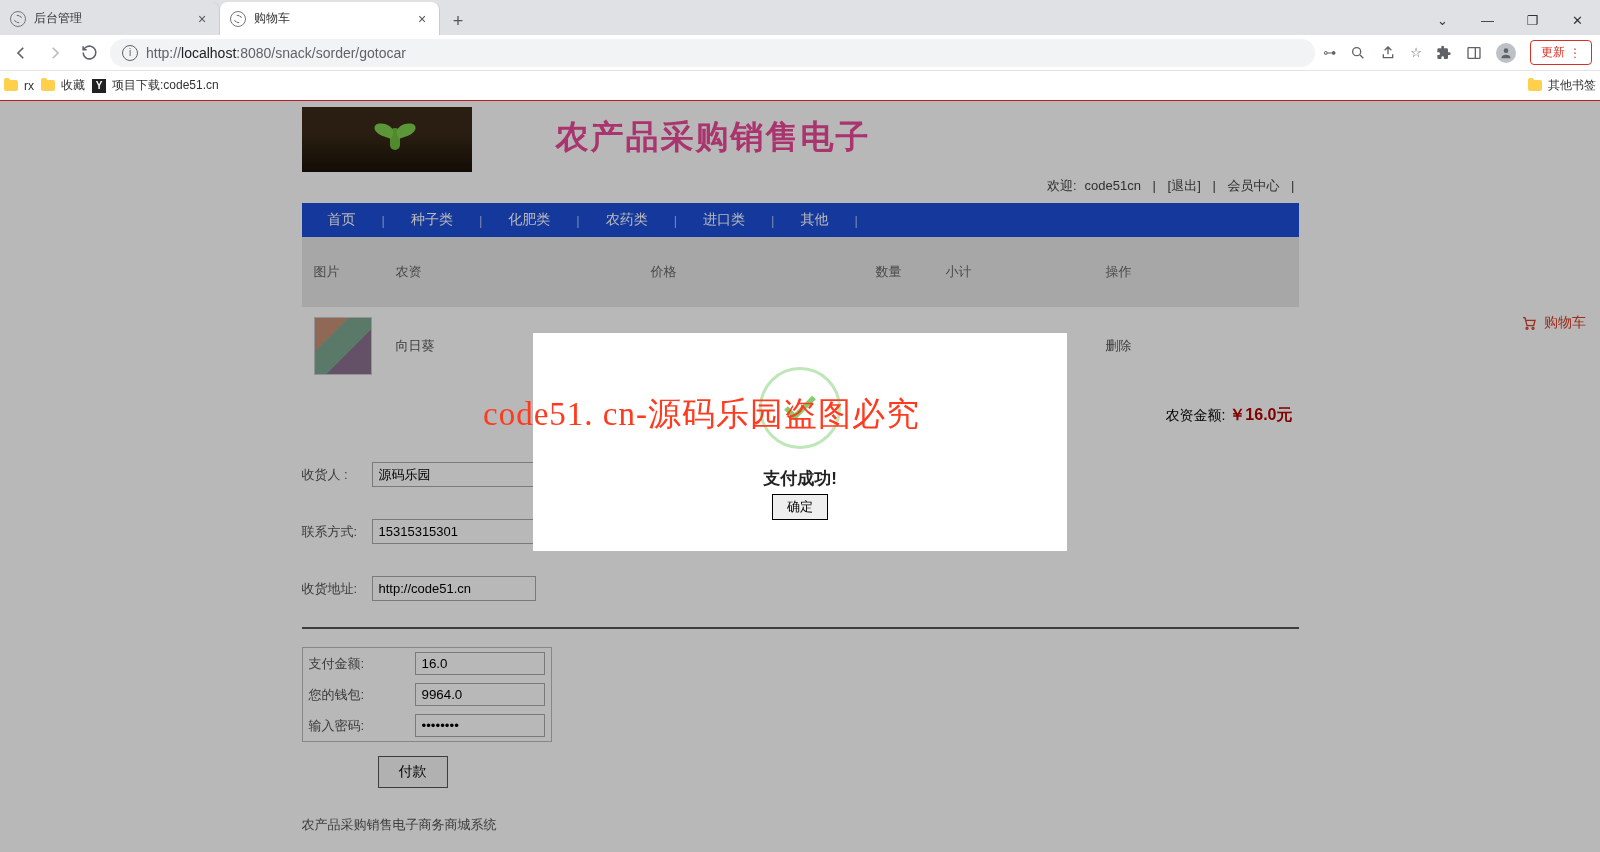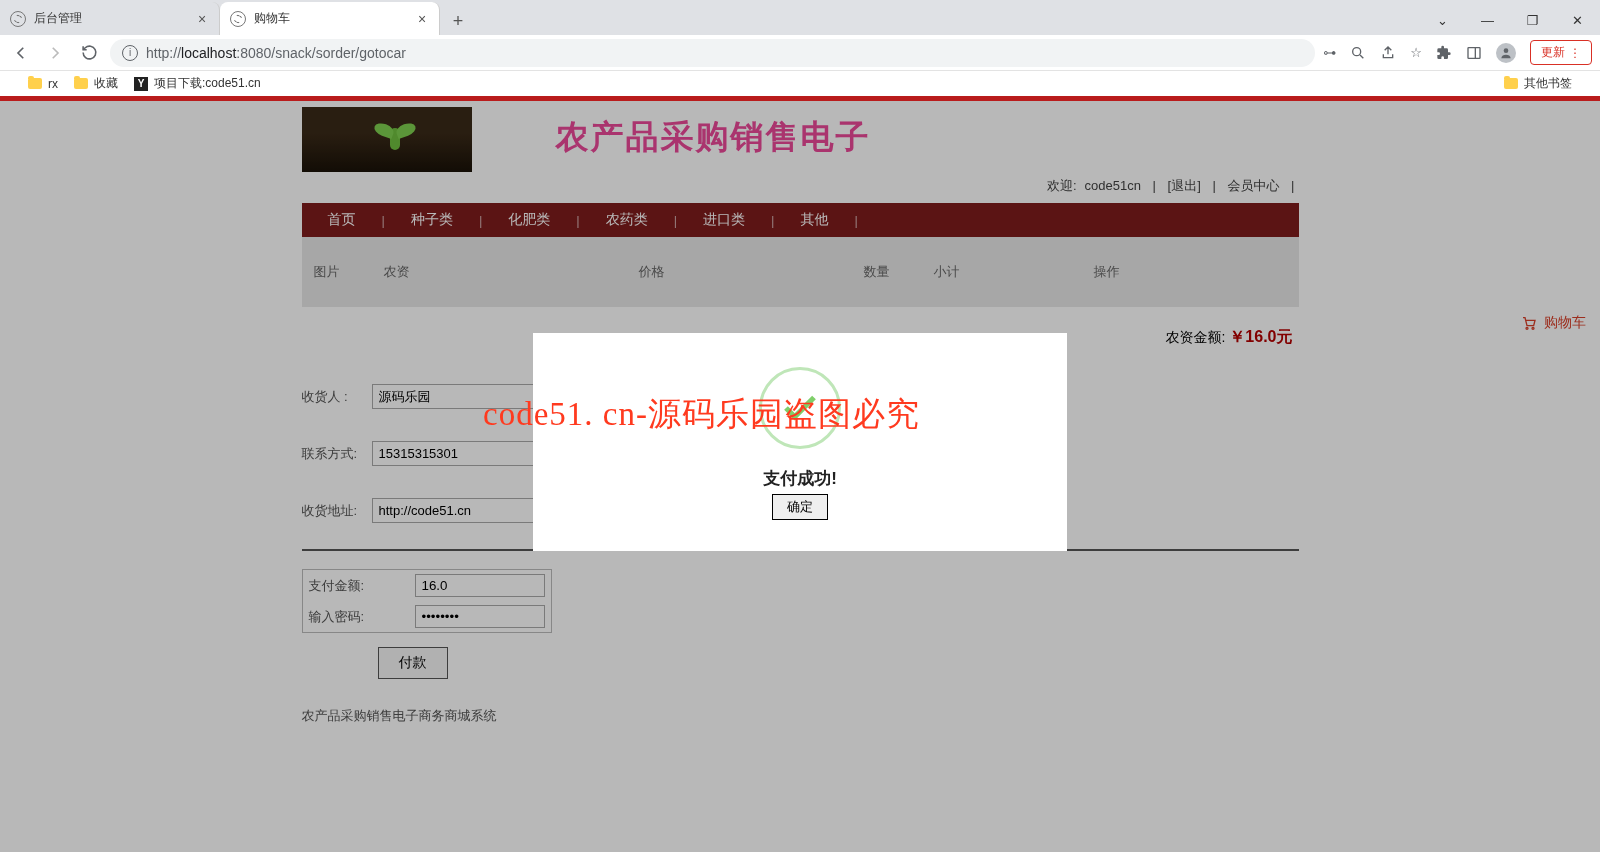--- a/index.html
+++ b/index.html
@@ -19,21 +19,21 @@
 
 .toolbar { height: 36px; background: #fff; border-bottom: 1px solid #e3e3e3; display: flex; align-items: center; padding: 0 8px; gap: 8px; }
 .navbtn { width: 26px; height: 26px; display: flex; align-items: center; justify-content: center; color: #5f6368; border-radius: 50%; }
 .navbtn.disabled { color: #bbb; }
 .omnibox { flex: 1; height: 28px; background: #f1f3f4; border-radius: 14px; display: flex; align-items: center; padding: 0 12px; gap: 8px; color: #202124; font-size: 14px; }
 .omnibox .info { width: 16px; height: 16px; border: 1px solid #5f6368; border-radius: 50%; display: flex; align-items: center; justify-content: center; font-size: 10px; color: #5f6368; }
 .tool-icons { display: flex; align-items: center; gap: 14px; color: #5f6368; }
 .tool-icons span, .tool-icons div { display: flex; align-items: center; justify-content: center; }
 .update-btn { border: 1px solid #d93025; color: #d93025; padding: 3px 10px; border-radius: 4px; font-size: 12px; display: flex; align-items: center; gap: 4px; }
 
-.bookbar { height: 30px; background: #fff; display: flex; align-items: center; padding: 0 28px; gap: 16px; font-size: 12px; color: #333; border-bottom: 5px solid #b91c1c; }
+.bookbar { height: 30px; background: #fff; display: flex; align-items: center; padding: 0 4px; gap: 7px; font-size: 12px; color: #333; border-bottom: 1px solid #b91c1c; }
 .bm { display: flex; align-items: center; gap: 6px; }
 .folder { width: 14px; height: 11px; background: #ffd04c; border-radius: 2px; position: relative; }
 .folder::before { content: ""; position: absolute; top: -2px; left: 0; width: 6px; height: 3px; background: #ffd04c; border-radius: 2px 2px 0 0; }
 .bookbar .right { margin-left: auto; }
 
 
 .dim { position: absolute; inset: 0; top: 101px; background: rgba(0,0,0,.28); }
 
 
 .site { width: 997px; margin: 0 auto; position: relative; }
@@ -42,21 +42,21 @@
 .sprout { position: absolute; left: 55%; top: 50%; transform: translate(-50%,-50%); width: 10px; height: 22px; background: #6fbf3f; border-radius: 5px; }
 .sprout::before, .sprout::after { content: ""; position: absolute; width: 20px; height: 12px; background: #7fd04f; border-radius: 50% 50% 50% 0; top: -4px; }
 .sprout::before { left: 6px; transform: rotate(-20deg); }
 .sprout::after { right: 6px; transform: rotate(20deg) scaleX(-1); }
 .site-title { font-size: 33px; font-weight: bold; color: #ec4899; letter-spacing: 2px; margin-left: 44px; }
 
 .userline { text-align: right; color: #444; font-size: 13px; padding: 4px 0 8px; }
 .userline span { padding: 0 4px; }
 .userline .lk { cursor: pointer; }
 
-.nav { background: #7f1d1d; display: flex; height: 34px; align-items: center; }
+.nav { background: #1d4ed8; display: flex; height: 34px; align-items: center; }
 .nav a { color: #fff; padding: 0 26px; font-size: 14px; }
 .nav .sep { color: #fff; opacity: .6; }
 
 table.cart { width: 100%; border-collapse: collapse; }
 table.cart th { background: #e8e8e8; color: #666; text-align: left; font-weight: normal; padding: 26px 12px; font-size: 13px; }
 table.cart td { padding: 10px 12px; color: #555; font-size: 13px; vertical-align: middle; }
 .thumb { width: 58px; height: 58px; background: linear-gradient(135deg,#c89078 30%,#7fa890 30% 60%,#8b6f8f 60%); border: 1px solid #ccc; display: block; }
 
 .total { text-align: right; padding: 20px 6px; font-size: 14px; }
 .total b { color: #b40000; font-size: 16px; }
@@ -221,20 +221,30 @@
   <table class="cart">
     <tbody>
         <tr>
       <th style="width:70px">图片</th>
       <th style="width:255px">农资</th>
       <th style="width:225px">价格</th>
       <th style="width:70px">数量</th>
       <th style="width:160px">小计</th>
       <th>操作</th>
     </tr>
+    <tr>
+      <td>
+            <span class="thumb"></span>
+          </td>
+      <td>向日葵</td>
+      <td>¥16.0</td>
+      <td>1</td>
+      <td>¥16.0</td>
+      <td>删除</td>
+    </tr>
   </tbody>
     </table>
 
   <div class="total">
     <span>农资金额:</span> <b>￥16.0元</b>
   </div>
 
   <div class="form-row">
     <label>收货人  :</label>
     <input value="源码乐园" style="">
@@ -247,20 +257,24 @@
     <label>收货地址:</label>
     <input value="http://code51.cn" style="">
   </div>
 
   <hr class="thick">
 
   <div class="paybox">
     <div class="prow">
         <label>支付金额:</label>
         <input value="16.0" style="">
+      </div>
+    <div class="prow">
+        <label>您的钱包:</label>
+        <input value="9964.0" style="">
       </div>
     <div class="prow">
         <label>输入密码:</label>
         <input type="text" value="••••••••" style="">
       </div>
   </div>
   <button class="paybtn">付款</button>
 
   <div class="footer">农产品采购销售电子商务商城系统</div>
 </div>

